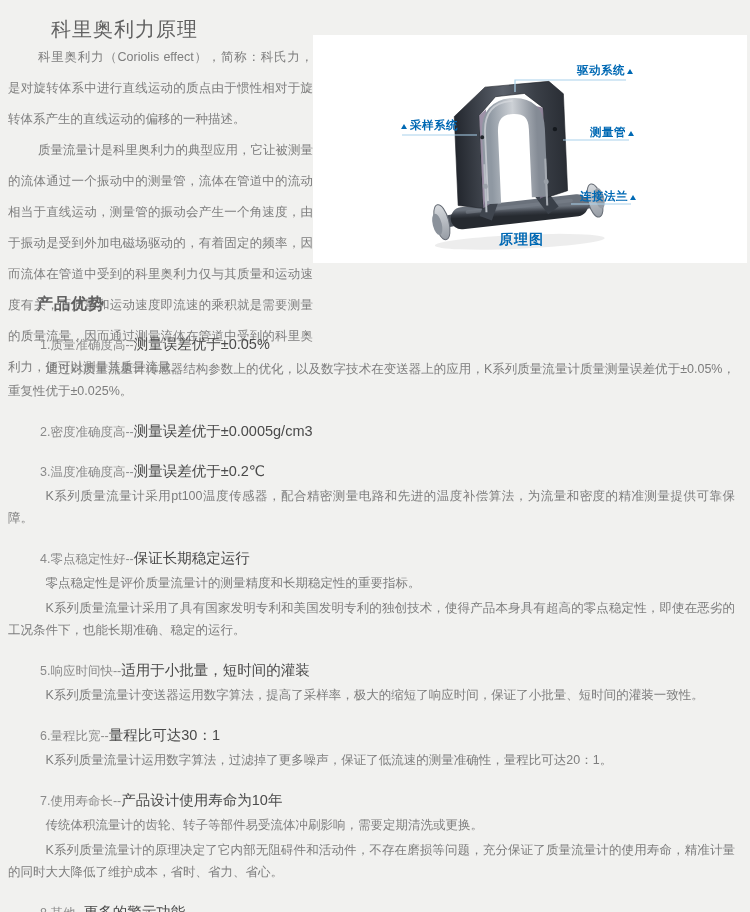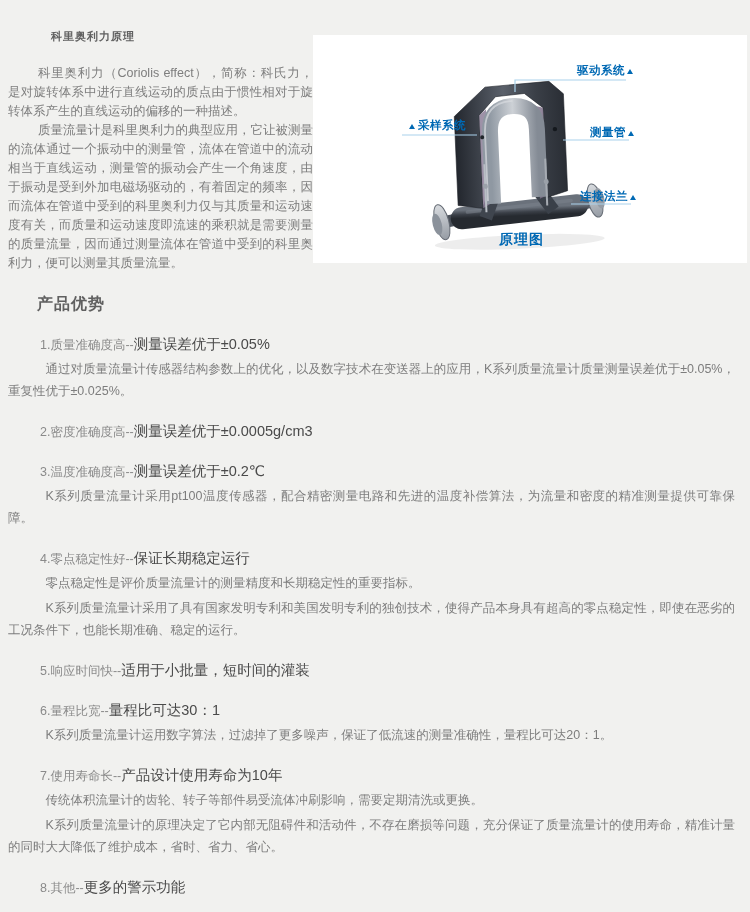--- a/index.html
+++ b/index.html
@@ -1,38 +1,38 @@
 <!DOCTYPE html>
 <html style="--accent: #0069b4; --leader: #a9d2ec; --bg: #f1f1ef; --panel: #ffffff; --heading: #606060; --body_text: #7d7d7d; --prefix: #8a8a8a; --strong: #4a4a4a;"><head>
 <meta charset="utf-8">
 <style>
   html,body{margin:0;padding:0;}
   body{font-family:"Liberation Sans","DejaVu Sans",sans-serif;}
   .page{position:relative;width:750px;height:912px;background:var(--bg);overflow:hidden;}
 
   
-  .principle-title{position:absolute;left:51px;top:22px;font-size:11px;font-weight:bold;
+  .principle-title{position:absolute;left:51px;top:3px;font-size:20px;font-weight:normal;
     color:var(--heading);letter-spacing:1px;}
-  .principle-text{position:absolute;left:8px;top:64px;width:305px;font-size:12.5px;
-    line-height:19px;color:var(--body_text);text-align:justify;}
+  .principle-text{position:absolute;left:8px;top:42px;width:305px;font-size:12.5px;
+    line-height:31px;color:var(--body_text);text-align:justify;}
   .principle-text p{margin:0;text-indent:2.4em;}
 
   
   .figure-box{position:absolute;left:313px;top:35px;width:434px;height:228px;background:var(--panel);}
   .figure-box svg{position:absolute;left:0;top:0;}
   .fig-label{position:absolute;font-size:11.5px;font-weight:bold;color:var(--accent);
     letter-spacing:0.5px;white-space:nowrap;line-height:13px;}
   .fig-label.arrow-right::after{content:"";display:inline-block;width:0;height:0;
     border-left:3px solid transparent;border-right:3px solid transparent;
     border-bottom:5px solid var(--accent);margin-left:2px;}
   .fig-label.arrow-left::before{content:"";display:inline-block;width:0;height:0;
     border-left:3px solid transparent;border-right:3px solid transparent;
     border-bottom:5px solid var(--accent);margin-right:3px;}
   .lbl-drive{left:264px;top:29px;}
-  .lbl-sampling{left:96px;top:84px;}
+  .lbl-sampling{left:88px;top:84px;}
   .lbl-tube{left:277px;top:91px;}
   .lbl-flange{left:267px;top:155px;}
   .fig-caption{position:absolute;left:186px;top:196px;font-size:14px;font-weight:bold;
     color:var(--accent);letter-spacing:1px;}
   .leader{fill:none;stroke:var(--leader);stroke-width:1.2;}
 
   
   .advantages{position:absolute;left:8px;top:288px;width:727px;}
   .adv-heading{margin:6px 0 0 29px;font-size:16px;font-weight:bold;color:var(--heading);letter-spacing:1px;}
   .adv-item{margin-top:19px;}
@@ -146,20 +146,21 @@
     </div>
 
     <div class="adv-item">
       <div class="adv-title"><span>4.零点稳定性好--</span><b>保证长期稳定运行</b></div>
       <p class="adv-body">零点稳定性是评价质量流量计的测量精度和长期稳定性的重要指标。</p>
       <p class="adv-body">K系列质量流量计采用了具有国家发明专利和美国发明专利的独创技术，使得产品本身具有超高的零点稳定性，即使在恶劣的工况条件下，也能长期准确、稳定的运行。</p>
     </div>
 
     <div class="adv-item">
       <div class="adv-title"><span>5.响应时间快--</span><b>适用于小批量，短时间的灌装</b></div>
+      <p class="adv-body">K系列质量流量计变送器运用数字算法，提高了采样率，极大的缩短了响应时间，保证了小批量、短时间的灌装一致性。</p>
     </div>
 
     <div class="adv-item">
       <div class="adv-title"><span>6.量程比宽--</span><b>量程比可达30：1</b></div>
       <p class="adv-body">K系列质量流量计运用数字算法，过滤掉了更多噪声，保证了低流速的测量准确性，量程比可达20：1。</p>
     </div>
 
     <div class="adv-item">
       <div class="adv-title"><span>7.使用寿命长--</span><b>产品设计使用寿命为10年</b></div>
       <p class="adv-body">传统体积流量计的齿轮、转子等部件易受流体冲刷影响，需要定期清洗或更换。</p>

